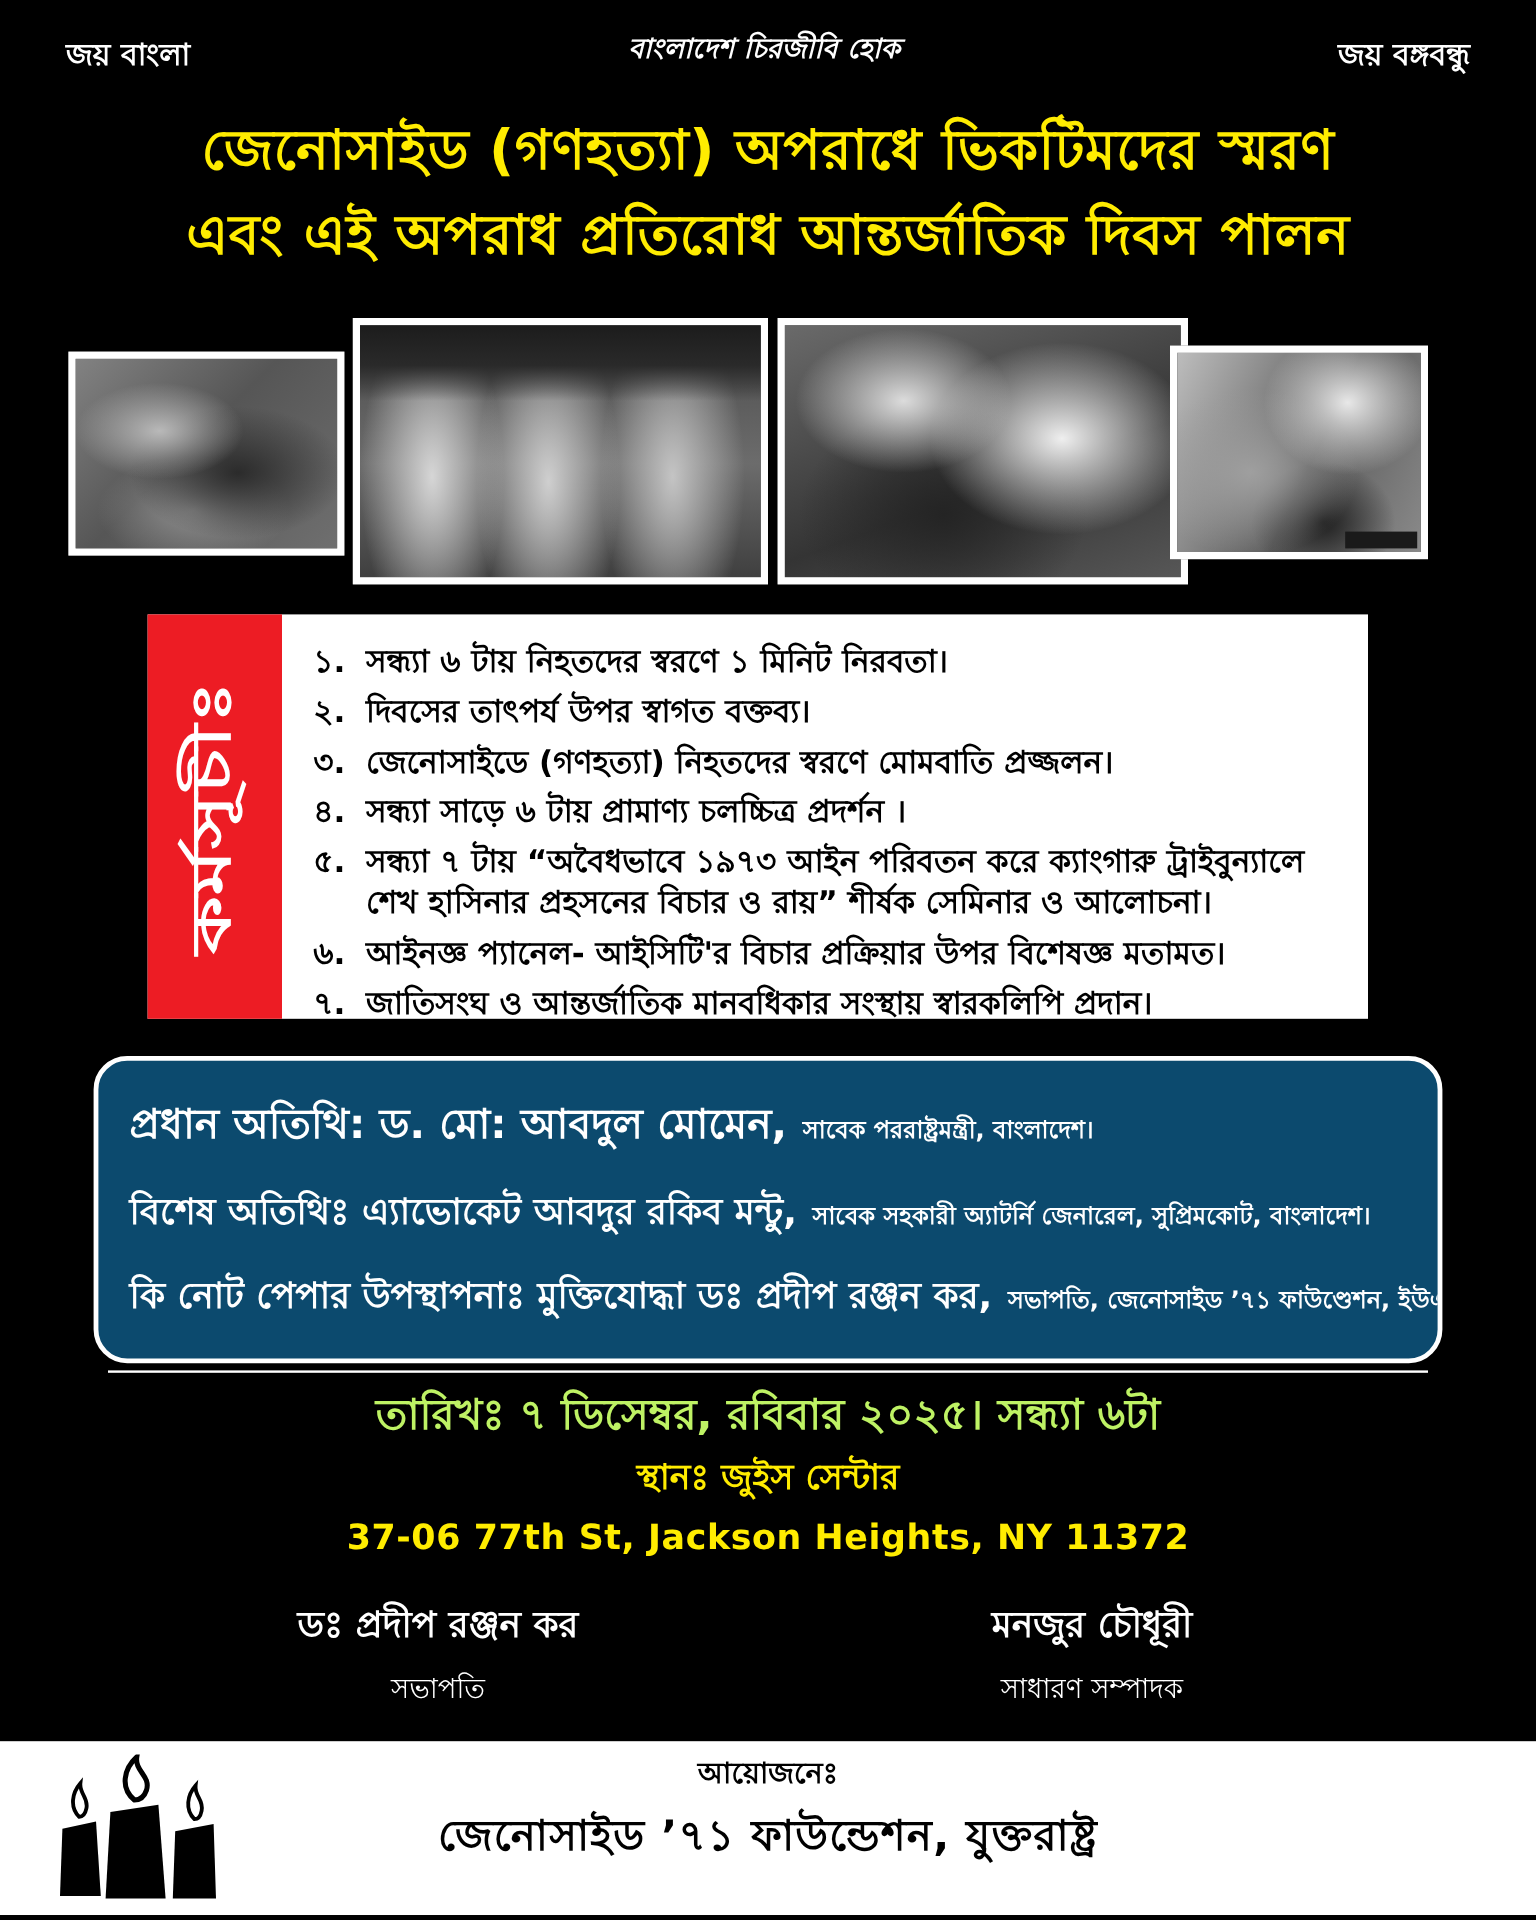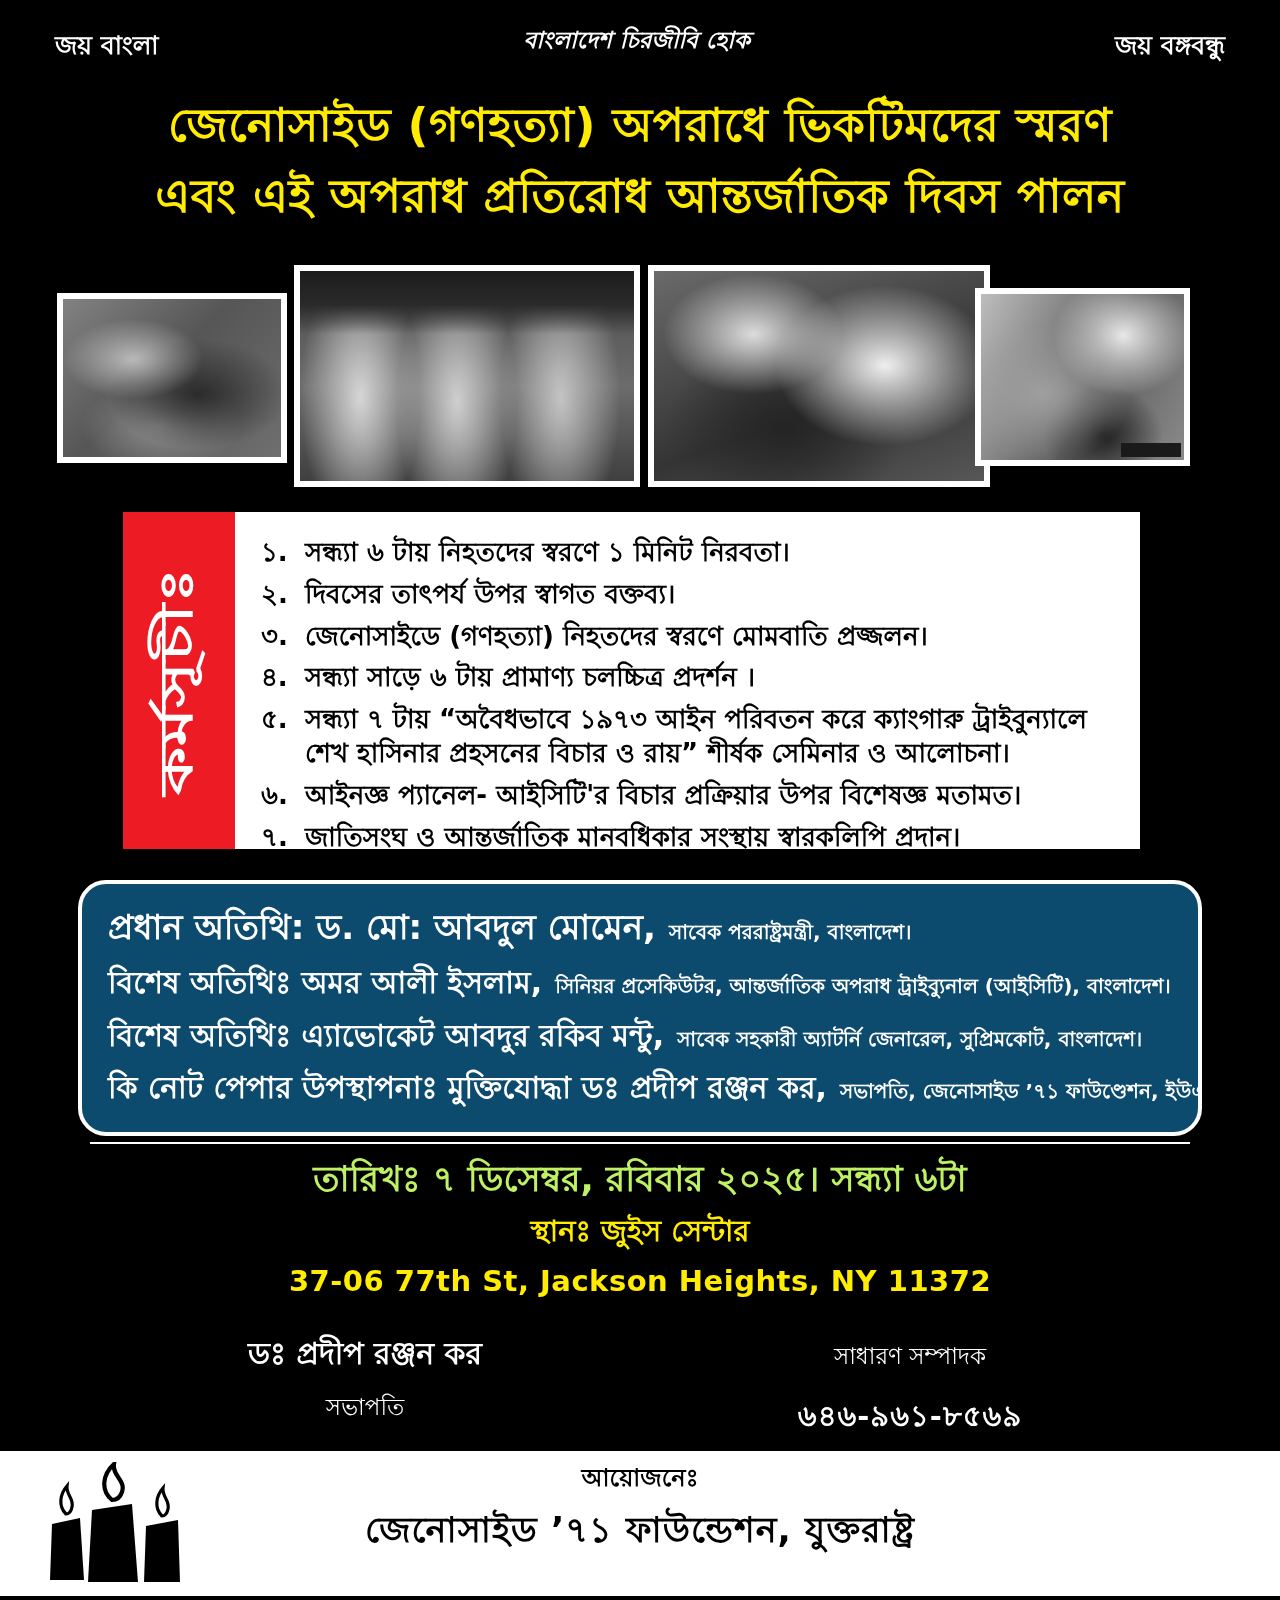--- a/index.html
+++ b/index.html
@@ -147,44 +147,41 @@
       </div>
     </div>
   </div>
 
   <div class="guests">
     <div class="guest-line first">
       <span class="guest-lead">প্রধান অতিথি: ড. মো: আবদুল মোমেন,</span>
       <span class="guest-detail">সাবেক পররাষ্ট্রমন্ত্রী, বাংলাদেশ।</span>
     </div>
     <div class="guest-line">
-      <span class="guest-lead">বিশেষ অতিথিঃ অমর আলী ইসলাম,</span>
-      <span class="guest-detail">সিনিয়র প্রসেকিউটর, আন্তর্জাতিক অপরাধ ট্রাইব্যুনাল (আইসিটি), বাংলাদেশ।</span>
-    </div>
-    <div class="guest-line">
       <span class="guest-lead">বিশেষ অতিথিঃ এ্যাভোকেট আবদুর রকিব মন্টু,</span>
       <span class="guest-detail">সাবেক সহকারী অ্যাটর্নি জেনারেল, সুপ্রিমকোট, বাংলাদেশ।</span>
     </div>
     <div class="guest-line">
       <span class="guest-lead">কি নোট পেপার উপস্থাপনাঃ মুক্তিযোদ্ধা ডঃ প্রদীপ রঞ্জন কর,</span>
       <span class="guest-detail">সভাপতি, জেনোসাইড ’৭১ ফাউণ্ডেশন, ইউএসএ।</span>
     </div>
   </div>
   <div class="underline-rule"></div>
 
   <div class="event-date">তারিখঃ ৭ ডিসেম্বর, রবিবার ২০২৫। সন্ধ্যা ৬টা</div>
   <div class="event-venue">স্থানঃ জুইস সেন্টার</div>
   <div class="event-address">37-06 77th St, Jackson Heights, NY 11372</div>
 
   <div class="contact left">
     <div class="name">ডঃ প্রদীপ রঞ্জন কর</div>
     <div class="role">সভাপতি</div>
     <div class="phone">২১২-২০৩-৫৪৪৪</div>
   </div>
   <div class="contact right">
+    <div class="name">মনজুর চৌধূরী</div>
     <div class="role">সাধারণ সম্পাদক</div>
     <div class="phone">৬৪৬-৯৬১-৮৫৬৯</div>
   </div>
 
   <div class="footer">
     <svg class="candles" viewBox="0 0 195 128" aria-hidden="true">
 
       <polygon points="4,62 32,56 36,118 2,118" fill="#000"></polygon>
       <path d="M18,52 C10,44 12,32 19,24 C18,33 26,36 24,45 C23,50 21,52 18,52 Z" fill="none" stroke="#000" stroke-width="3.2"></path>
 

